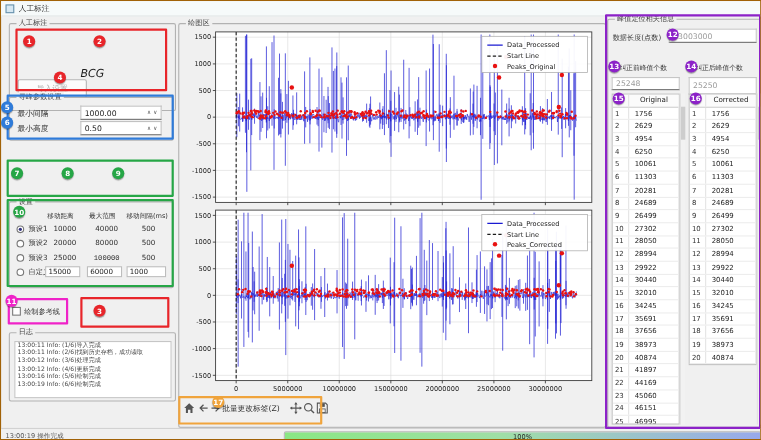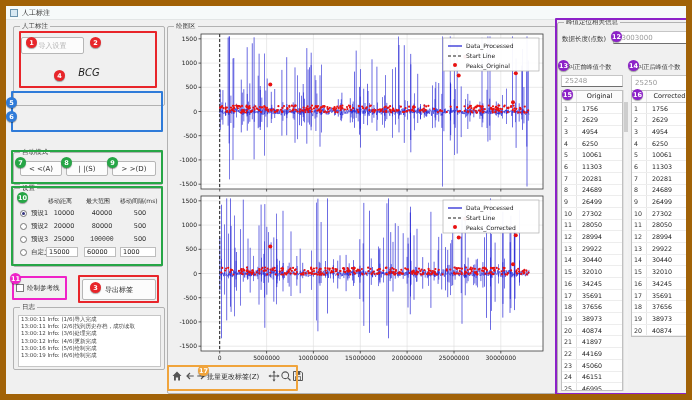--- a/index.html
+++ b/index.html
@@ -1,29 +1,29 @@
 <!DOCTYPE html>
 <html><head>
 <meta charset="utf-8">
 <style>
   html,body{margin:0;padding:0;background:#d8d8d8;}
   #app{position:relative;width:692px;height:400px;background:#f0f0f0;overflow:hidden;
-       font-family:"DejaVu Sans",sans-serif;border:6px solid #a16207;box-sizing:border-box;}
+       font-family:"DejaVu Sans",sans-serif;border:1px solid #a16207;box-sizing:border-box;}
   
   .titlebar{position:absolute;left:0;top:0;width:692px;height:14px;background:#f6fafa;
             border-bottom:1px solid #e2e6e6;display:flex;align-items:center;gap:4px;padding:0 4px;box-sizing:border-box;}
   .app-icon{width:8px;height:8px;background:#d7e8f2;border:1px solid #6a93ad;box-sizing:border-box;}
   .win-title{font-size:7px;color:#333;}
   
   .groupbox{position:absolute;border:1px solid #b2b2b2;border-radius:2px;}
   .gb-legend{position:absolute;top:-5px;left:6px;background:#f0f0f0;padding:0 2px;font-size:6.5px;line-height:9px;color:#3c3c3c;white-space:nowrap;}
   
   .btn{position:absolute;background:#fcfcfc;border:1px solid #b6b6b6;border-radius:2px;
        font-size:7px;color:#2e2e2e;display:flex;align-items:center;justify-content:center;box-sizing:border-box;cursor:default;}
-  .btn.disabled{color:#b3b3b3;}
+  .btn.disabled{color:#b3b3b3;margin-top:40px;}
   .lbl{position:absolute;font-size:7px;color:#2e2e2e;white-space:nowrap;}
   .spinfield{position:absolute;background:#fff;border:1px solid #c2c2c2;border-bottom:1px solid #6f6f6f;
              display:flex;align-items:center;font-size:7px;color:#222;padding:0 3px;box-sizing:border-box;}
   .spin-arrows{margin-left:auto;display:flex;gap:2px;font-size:5px;color:#555;}
   .bcg-label{position:absolute;width:100%;text-align:center;font-size:10px;color:#1b1b1b;}
   
   .set-head{position:absolute;font-size:6px;color:#333;white-space:nowrap;}
   .set-row{position:absolute;height:12px;display:flex;align-items:center;font-size:6.5px;color:#2e2e2e;width:100%;}
   .radio{position:absolute;left:6px;width:7px;height:7px;border:1px solid #777;border-radius:50%;background:#fff;box-sizing:border-box;}
   .radio.sel::after{content:"";position:absolute;left:1px;top:1px;width:3px;height:3px;border-radius:50%;background:#32327e;}
@@ -71,27 +71,40 @@
     <span class="app-icon"></span>
     <span class="win-title">人工标注</span>
   </div>
 
   <div class="groupbox" style="left:7px;top:20px;width:150px;height:78px;">
     <span class="gb-legend">人工标注</span>
     <div class="btn disabled" style="left:7px;top:10px;width:63px;height:17px;">导入设置</div>
     <div class="bcg-label" style="top:40px;font-style:italic;">BCG</div>
   </div>
 
+  <div class="groupbox" style="left:7px;top:87px;width:148px;height:38px;">
+    <span class="gb-legend">寻峰参数设置</span>
+    <span class="lbl" style="left:7px;top:9px;">最小间隔</span>
+    <div class="spinfield" style="left:64px;top:7px;width:74px;height:13px;">
+      <span>1000.00</span>
+      <span class="spin-arrows">
+          <span>∧</span>
+          <span>∨</span>
+        </span>
+    </div>
+    <span class="lbl" style="left:7px;top:23px;">最小高度</span>
+    <div class="spinfield" style="left:64px;top:21px;width:74px;height:13px;">
+      <span>0.50</span>
+      <span class="spin-arrows">
+          <span>∧</span>
+          <span>∨</span>
+        </span>
+    </div>
+  </div>
 
-  <div class="groupbox" style="left:7px;top:146px;width:148px;height:31px;">
-    <span class="gb-legend">自动模式</span>
-    <div class="btn" style="left:6px;top:8px;width:42px;height:15px;">&lt; &lt;(A)</div>
-    <div class="btn" style="left:52px;top:8px;width:42px;height:15px;">| |(S)</div>
-    <div class="btn" style="left:98px;top:8px;width:44px;height:15px;">&gt; &gt;(D)</div>
-  </div>
 
   <div class="groupbox" style="left:7px;top:182px;width:148px;height:77px;">
     <span class="gb-legend">设置</span>
     <span class="set-head" style="left:34px;top:8px;">移动距离</span>
     <span class="set-head" style="left:72px;top:8px;">最大范围</span>
     <span class="set-head" style="left:106px;top:8px;">移动间隔(ms)</span>
     <div id="settings-rows">
         <div class="set-row" style="top: 18px;">
           <span class="radio sel"></span>
           <span class="set-lbl">预设1</span>
@@ -118,21 +131,20 @@
           <span class="set-lbl">自定义</span>
           <span class="set-input" style="left:32px;width:32px;">15000</span>
           <span class="set-input" style="left:70px;width:32px;">60000</span>
           <span class="set-input" style="left:106px;width:36px;">1000</span>
         </div>
       </div>
   </div>
 
   <span class="checkbox-box" style="left:10px;top:278px;"></span>
   <span class="lbl" style="left:21px;top:278px;font-size:6.5px;">绘制参考线</span>
-  <div class="btn" style="left:76px;top:273px;width:74px;height:21px;">导出标签</div>
 
   <div class="groupbox" style="left:7px;top:301px;width:150px;height:61px;">
     <span class="gb-legend">日志</span>
     <div class="log-area" style="left:4px;top:7px;width:141px;height:50px;">
       <div id="log-lines">
           <div class="log-line">13:00:11 Info: (1/6)导入完成</div>
           <div class="log-line">13:00:11 Info: (2/6)找到历史存档，成功读取</div>
           <div class="log-line">13:00:12 Info: (3/6)处理完成</div>
           <div class="log-line">13:00:12 Info: (4/6)更新完成</div>
           <div class="log-line">13:00:16 Info: (5/6)绘制完成</div>

